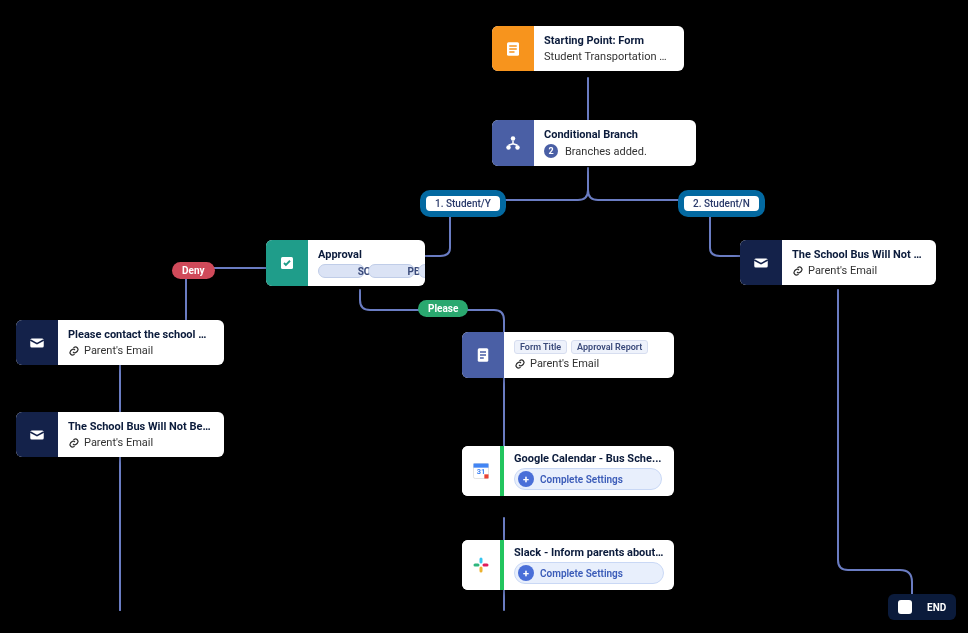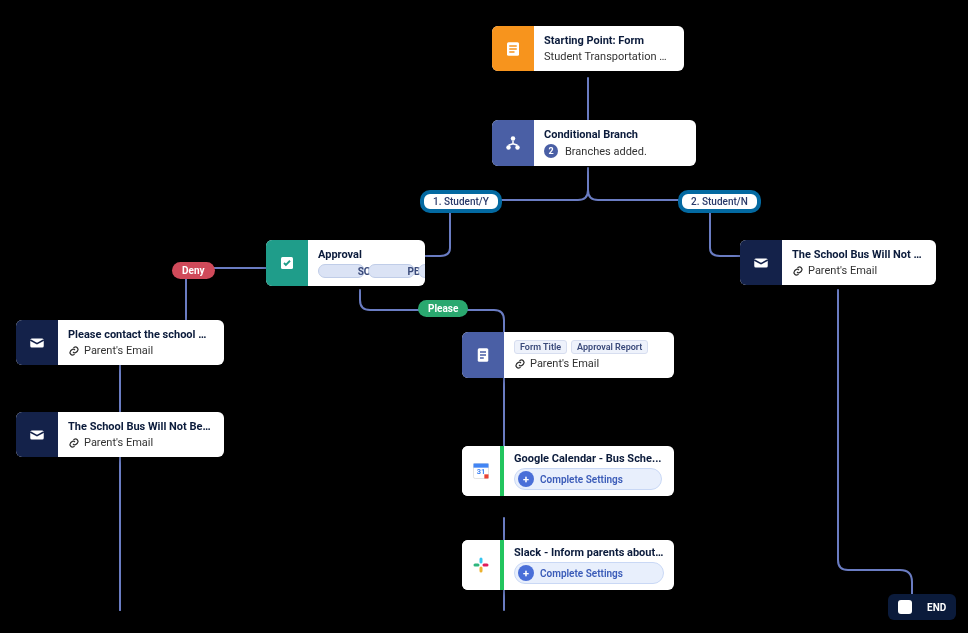--- a/index.html
+++ b/index.html
@@ -12,21 +12,21 @@
   .node .sub { font-size: 11px; color: #333; white-space: nowrap; overflow: hidden; text-overflow: ellipsis; }
   .node .subrow { display: flex; align-items: center; gap: 4px; font-size: 11px; color: #333; }
   .node .subrow .link-icon { width: 12px; height: 12px; }
   .badge-circle { display:inline-flex; align-items:center; justify-content:center; width:14px; height:14px; border-radius:50%; background:#4a5fa5; color:#fff; font-size:9px; font-weight:700; margin-right:3px; }
   .avatars { display:flex; gap:3px; }
   .avatar { width:18px; height:14px; border-radius:7px; background:#dbe3f5; color:#3a4a7a; font-size:10px; font-weight:700; display:flex; align-items:center; justify-content:center; border:1px solid #c0cde8;padding-left:45px; }
   .chipline { display:flex; gap:4px; align-items:flex-end; }
   .chip { background:#eef2fb; border:1px solid #d7def0; border-radius:3px; font-size:9px; padding:1px 5px; color:#3a4a7a; font-weight:600; }
   .settings-pill { display:flex; align-items:center; gap:6px; background:#e8effc; border:1px solid #c9d8f5; border-radius:12px; padding:2px 10px 2px 3px; font-size:10px; color:#3a5bb8; font-weight:600; }
   .settings-pill .plus { width:16px; height:16px; border-radius:50%; background:#4a6fd8; color:#fff; display:flex; align-items:center; justify-content:center; font-size:11px; font-weight:700; }
-  .branch-label { position:absolute; background:#fff; border:4px solid #0369a1; border-radius:10px; font-size:10px; padding:2px 9px; color:#2a3a6a; font-weight:500; }
+  .branch-label { position:absolute; background:#fff; border:6px solid #0369a1; border-radius:10px; font-size:10px; padding:2px 9px; color:#2a3a6a; font-weight:500; }
   .pill { position:absolute; border-radius:10px; font-size:10px; font-weight:700; color:#fff; padding:3px 10px; }
   .pill.deny { background:#d04a5a; }
   .pill.approve { background:#2aa86f; }
   .end-node { position:absolute; display:flex; align-items:center; gap:15px; background:#0b1b3b; border-radius:6px; padding:6px 10px; }
   .end-node .sq { width:14px; height:14px; background:#fff; border-radius:3px; }
   .end-node .lbl { color:#fff; font-size:10px; font-weight:700; }
   
   .ic-orange { background:#f7941d; }
   .ic-indigo { background:#4a5fa5; }
   .ic-teal  { background:#1f9d8a; }

